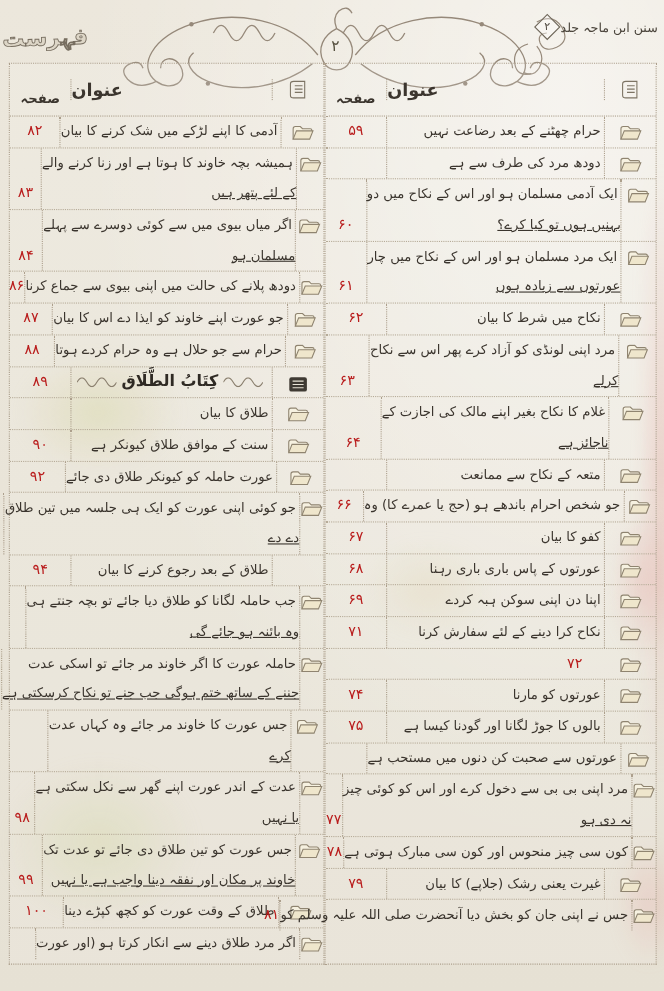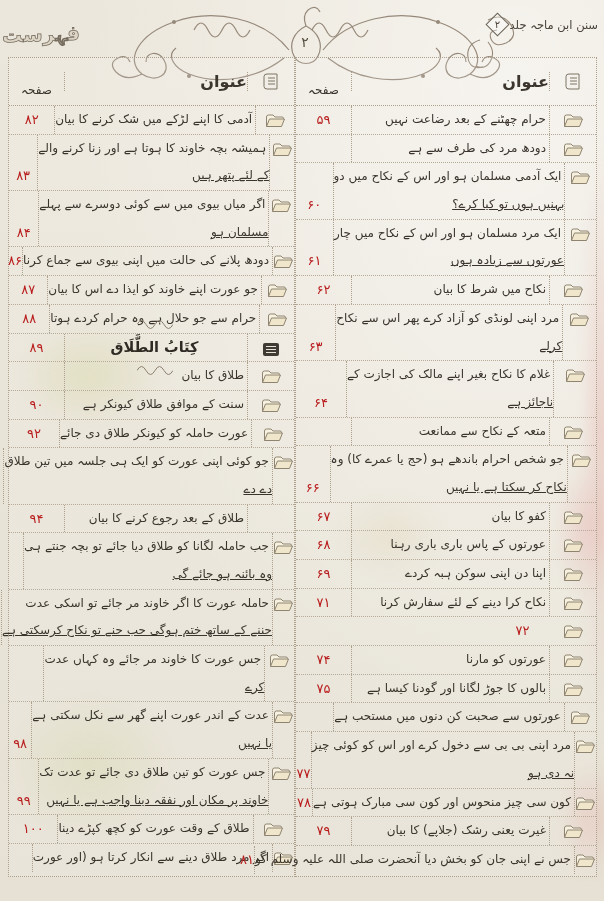--- a/index.html
+++ b/index.html
@@ -59,31 +59,31 @@
   }
   .col{border:1px dotted #ac9f8c;box-sizing:border-box;background:rgba(255,255,255,.12);}
   .col[data-col="0"]{width:302px;}
   .col[data-col="1"]{width:287px;}
   .hdr,.item{display:flex;direction:rtl;}
   .hdr{height:47px;border-bottom:1px dotted #ac9f8c;align-items:center;}
   .icon-cell{width:46px;box-sizing:border-box;display:flex;justify-content:center;padding-top:8px;}
   .hdr .icon-cell{padding-top:0;align-items:center;}
   .title-cell{flex:1;border-left:1px dotted #ac9f8c;border-right:1px dotted #ac9f8c;box-sizing:border-box;overflow:visible;}
   .page-cell{width:55px;box-sizing:border-box;display:flex;flex-direction:column;justify-content:flex-end;align-items:center;}
-  .hdr .title-cell{text-align:right;font-size:16px;font-weight:700;}
-  .hdr .page-cell{justify-content:center;font-size:12px;font-weight:400;margin-top:16px;}
+  .hdr .title-cell{text-align:left;font-size:16px;font-weight:700;}
+  .hdr .page-cell{justify-content:center;font-size:12px;font-weight:700;margin-top:16px;}
   .item{border-bottom:1px dotted #b6ab98;}
   .item:last-child{border-bottom:none;}
   .line{height:27.7px;line-height:27.7px;font-size:12px;white-space:nowrap;direction:rtl;}
   .line.first{text-align:right;padding-right:3px;}
   .line.cont{text-decoration:underline;}
   .page-num{height:27.7px;line-height:27.7px;font-size:13px;color:#b91c1c;}
   .line.chapter{
     text-align:center;font-weight:700;font-size:14.5px;color:#2f2a24;
-    display:flex;align-items:center;justify-content:center;gap:5px;flex-direction:column;
+    display:flex;align-items:center;justify-content:center;gap:5px;
   }
   .flourish svg{display:block;}
   .flourish path{stroke:#8a7f6e;fill:none;stroke-width:1;}
   .folder-svg path{stroke:#8f8470;stroke-width:1;}
   .docicon rect,.docicon path,.docicon line{stroke:#7d7464;fill:none;stroke-width:1;}
   .darkbook rect{fill:#3f3a33;}
   .darkbook line{stroke:#e8e3d6;stroke-width:1;}
 </style>
 </head>
 <body>
@@ -264,21 +264,20 @@
         </div>
         <div class="item">
           <div class="icon-cell">
             <svg class="folder-svg" width="21" height="14" viewBox="0 0 21 14">
               <path d="M1.5 12.5 L1.5 3 Q1.5 1 3.5 1 L8 1 L10 3 L17 3 Q18.5 3 18.5 4.5 L18.5 5" fill="#f6f1e0"></path>
               <path d="M1.5 12.5 L4.5 5 L19.5 5 L16.5 12.5 Z" fill="#efe6cc"></path>
             </svg>
           </div>
           <div class="title-cell">
             <div class="line first">جو شخص احرام باندھے ہو (حج یا عمرے کا) وہ</div>
-            <div class="line cont">نکاح کر سکتا ہے یا نہیں</div>
           </div>
           <div class="page-cell">
             <div class="page-num">۶۶</div>
           </div>
         </div>
         <div class="item">
           <div class="icon-cell">
             <svg class="folder-svg" width="21" height="14" viewBox="0 0 21 14">
               <path d="M1.5 12.5 L1.5 3 Q1.5 1 3.5 1 L8 1 L10 3 L17 3 Q18.5 3 18.5 4.5 L18.5 5" fill="#f6f1e0"></path>
               <path d="M1.5 12.5 L4.5 5 L19.5 5 L16.5 12.5 Z" fill="#efe6cc"></path>

